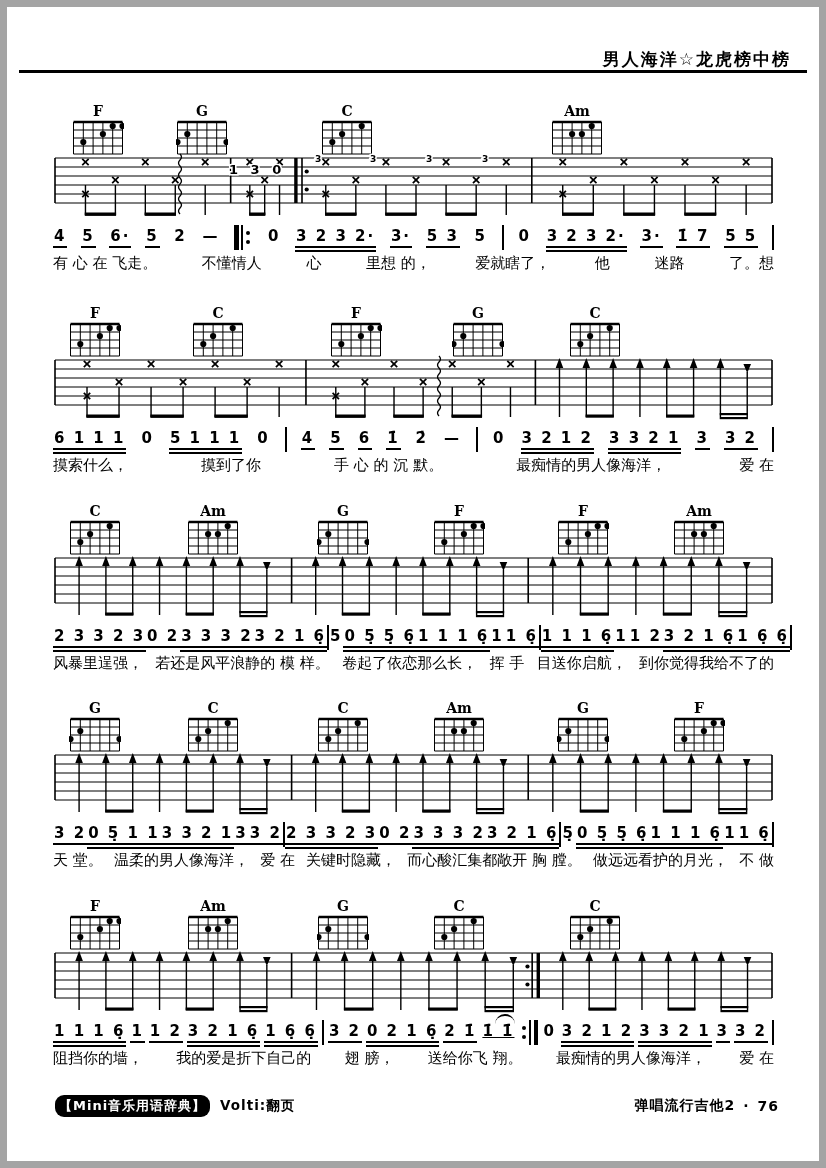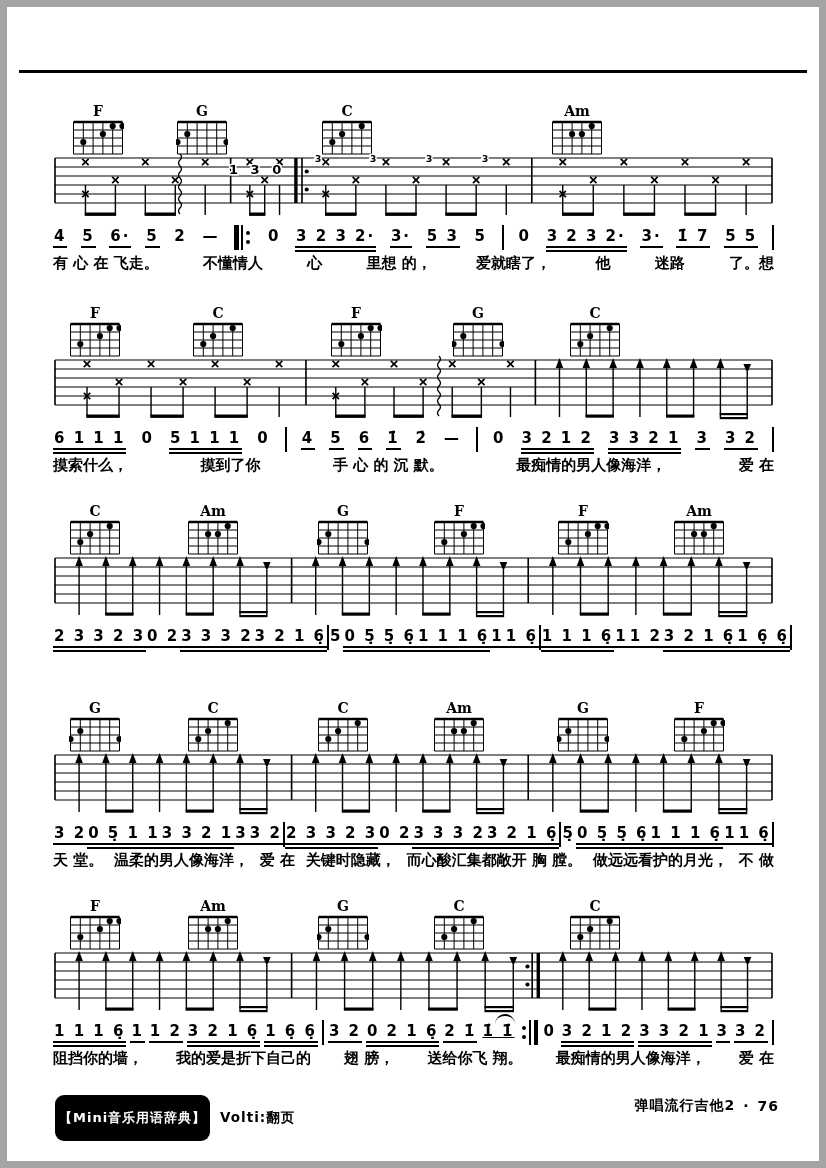--- a/index.html
+++ b/index.html
@@ -18,30 +18,31 @@
   .jt.u2{border-bottom:6px double #000;}
   .jt.tie{position:relative;text-decoration:underline;}
   .jt.tie::before{content:"";position:absolute;left:40%;right:2%;top:-7px;height:8px;
     border-top:2px solid #000;border-radius:50% 50% 0 0 / 100% 100% 0 0;}
   .jbar{display:inline-flex;align-items:center;margin-top:-1px;}
   .jbar .bl{display:inline-block;width:2px;height:25px;background:#000;}
   .jbar .blk{width:4.5px;}
   .jbar .jdots{display:inline-flex;flex-direction:column;gap:5px;margin:0 3px;}
   .jbar .jdots i{display:block;width:4px;height:4px;background:#000;border-radius:50%;}
   .jbar .sp{display:inline-block;width:2.5px;}
-  .lyrics-row{position:absolute;left:46px;top:152px;width:721px;display:flex;justify-content:space-between;font-size:15px;font-weight:bold;color:#000;white-space:nowrap;}
+  .lyrics-row{position:absolute;left:46px;top:152px;width:721px;display:flex;justify-content:space-between;font-size:15px;font-weight:normal;color:#000;white-space:nowrap;}
   .footer-left{position:absolute;left:48px;top:1088px;display:flex;align-items:center;gap:10px;}
-  .footer-badge{background:#000;color:#fff;font-weight:bold;font-size:13px;padding:14px 4px;border-radius:9px;letter-spacing:1px;}
+  .footer-badge{background:#000;color:#fff;font-weight:bold;font-size:13px;padding:2px 4px;border-radius:9px;letter-spacing:1px;}
   .footer-note{font-weight:bold;font-size:13.5px;color:#000;letter-spacing:1px;}
   .footer-right{position:absolute;right:40px;top:1090px;font-weight:bold;font-size:14px;color:#000;letter-spacing:1px;display:flex;gap:8px;align-items:center;}
 </style>
 </head>
 <body>
 
 <div id="page">
+  <div class="header-title">男人海洋☆龙虎榜中榜</div>
   <div class="header-rule"></div>
   <div id="systems">
       <div class="system" style="top: 95px;">
         <div class="chord" style="left: 65px;">
           <div class="chord-name">F</div>
           <svg width="52" height="37">
             <line x1="1.5" y1="2" x2="1.5" y2="34" stroke="#000" stroke-width="1"></line>
             <line x1="11.3" y1="2" x2="11.3" y2="34" stroke="#000" stroke-width="1"></line>
             <line x1="21.1" y1="2" x2="21.1" y2="34" stroke="#000" stroke-width="1"></line>
             <line x1="30.900000000000002" y1="2" x2="30.900000000000002" y2="34" stroke="#000" stroke-width="1"></line>
@@ -688,20 +689,28 @@
           </span>
           <span class="jt u2">1 1 1 6̣</span>
           <span class="jt u1">1</span>
           <span class="jt u1">1 2</span>
           <span class="jt u2">3 2 1 6̣</span>
           <span class="jt u2">1 6̣ 6̣</span>
           <span class="jbar">
             <i class="bl"></i>
           </span>
         </div>
+        <div class="lyrics-row">
+          <span>风暴里逞强，</span>
+          <span>若还是风平浪静的 模 样。</span>
+          <span>卷起了依恋那么长，</span>
+          <span>挥 手</span>
+          <span>目送你启航，</span>
+          <span>到你觉得我给不了的</span>
+        </div>
       </div>
       <div class="system" style="top: 692px;">
         <div class="chord" style="left: 62px;">
           <div class="chord-name">G</div>
           <svg width="52" height="37">
             <line x1="1.5" y1="2" x2="1.5" y2="34" stroke="#000" stroke-width="1"></line>
             <line x1="11.3" y1="2" x2="11.3" y2="34" stroke="#000" stroke-width="1"></line>
             <line x1="21.1" y1="2" x2="21.1" y2="34" stroke="#000" stroke-width="1"></line>
             <line x1="30.900000000000002" y1="2" x2="30.900000000000002" y2="34" stroke="#000" stroke-width="1"></line>
             <line x1="40.7" y1="2" x2="40.7" y2="34" stroke="#000" stroke-width="1"></line>

